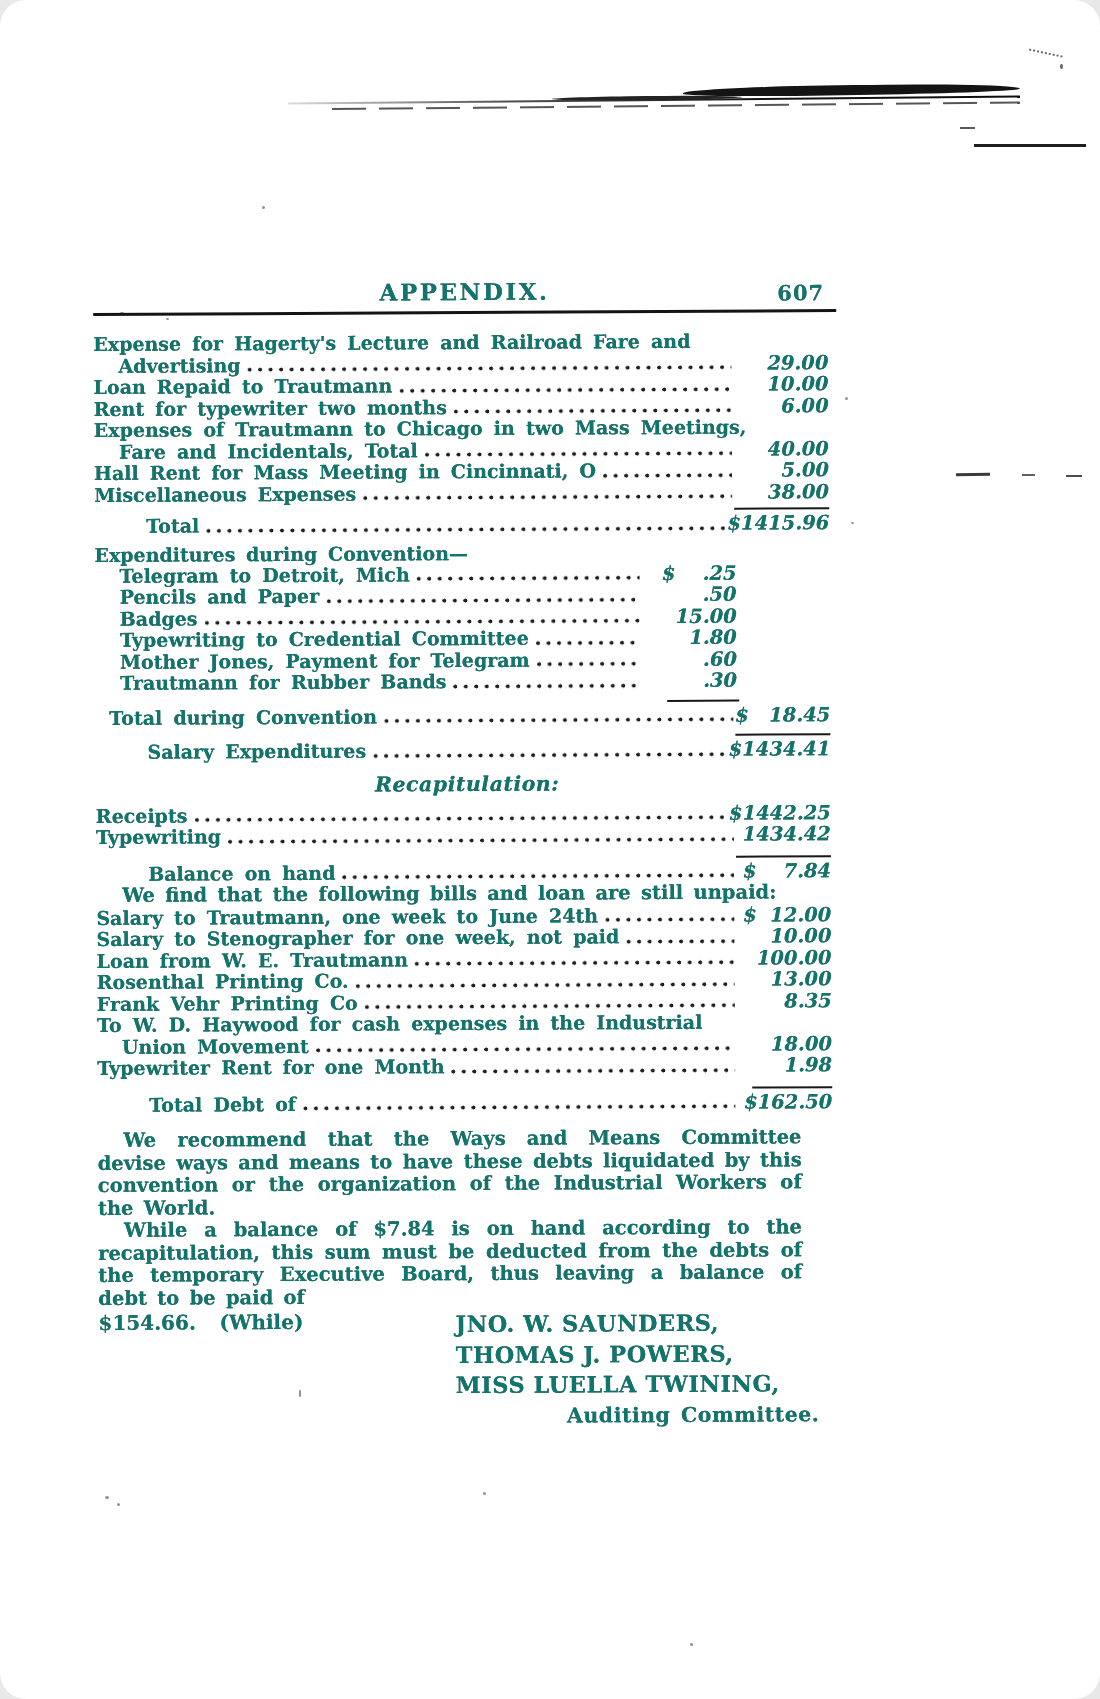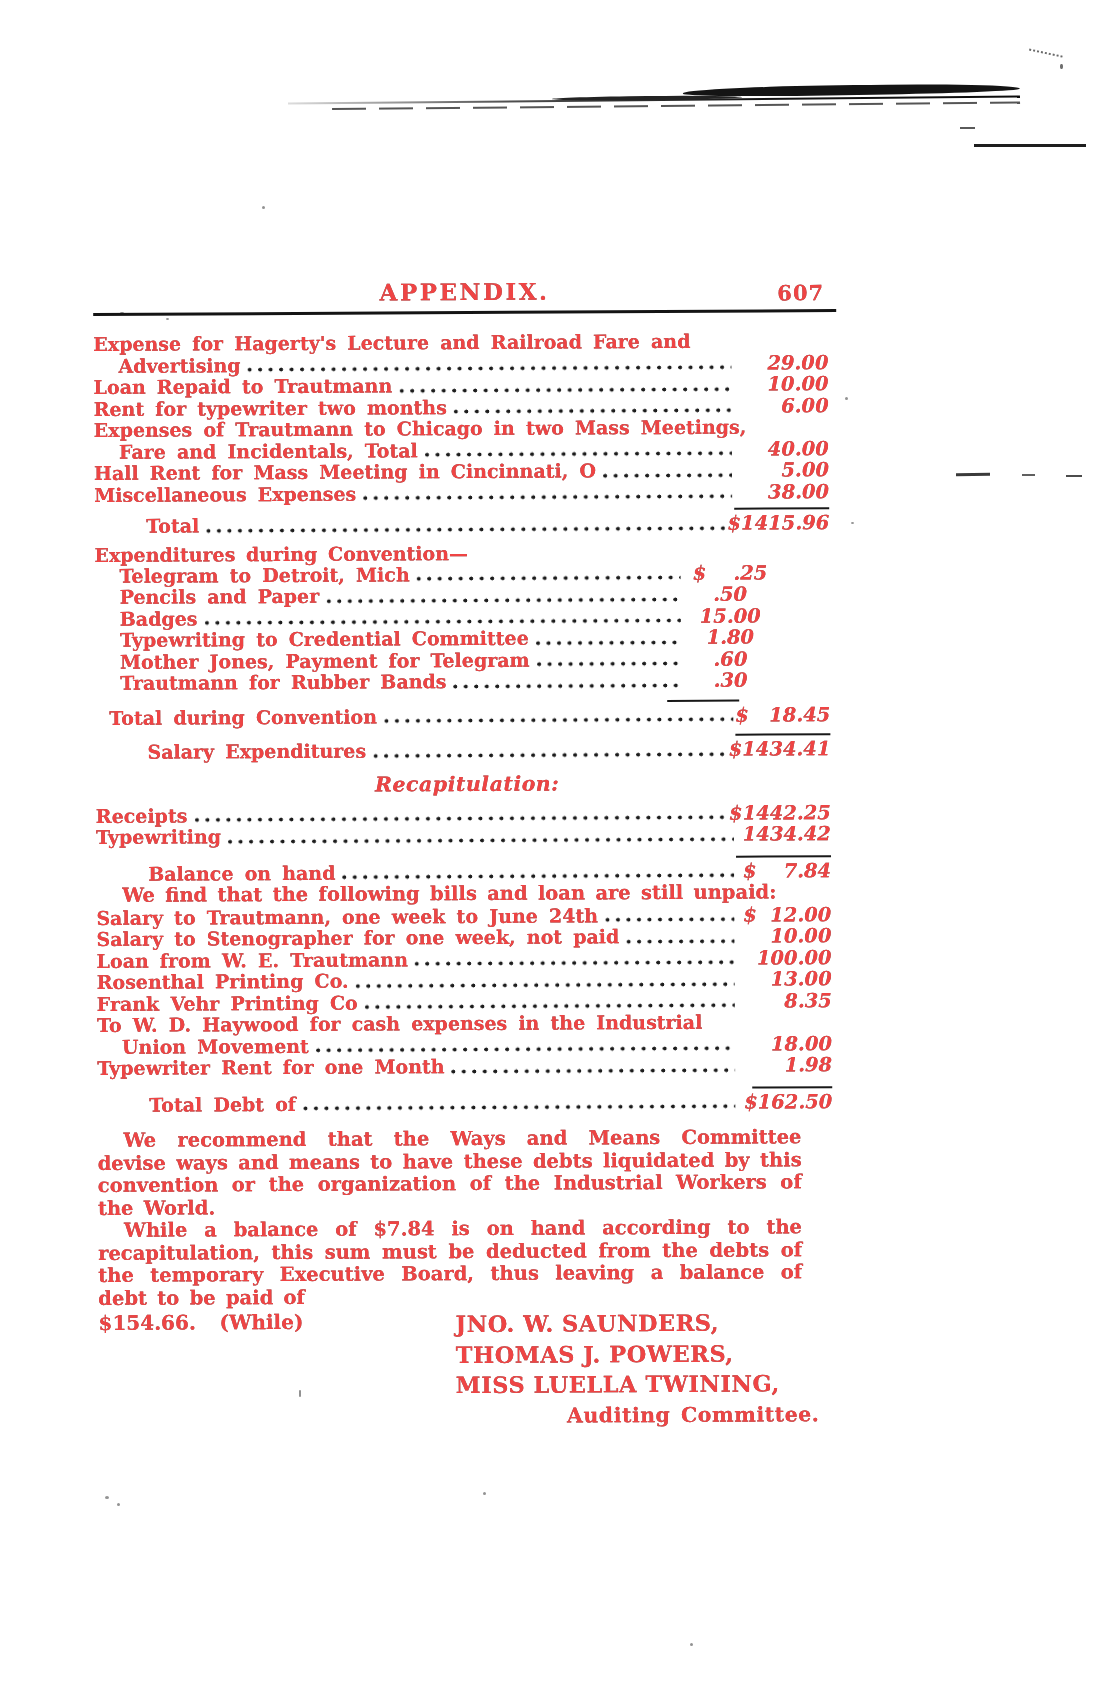--- a/index.html
+++ b/index.html
@@ -1,34 +1,34 @@
 <!DOCTYPE html>
 <html><head>
 <meta charset="utf-8">
 <style>
   html,body{margin:0;padding:0;background:#e8e8e8;}
   .page{position:relative;width:1100px;height:1699px;background:#ffffff;overflow:hidden;
-        font-family:"DejaVu Serif","Liberation Serif",serif;color:#ef4444;font-weight:700;}
+        font-family:"DejaVu Serif","Liberation Serif",serif;color:#0f766e;font-weight:700;border-radius:26px;}
   .content{position:absolute;left:93px;top:280px;width:743px;
            transform:rotate(-0.3deg);transform-origin:0 0;
            text-shadow:0 0 .4px rgba(10,10,10,.65);}
 
   
   .hdr{position:relative;border-bottom:3px solid #141414;padding-bottom:6px;margin-bottom:18px;}
   .hdr-title{display:block;text-align:center;font-size:23px;letter-spacing:2.5px;}
   .hdr-page{position:absolute;right:12px;bottom:4px;font-size:21px;letter-spacing:1px;}
 
   
   .row{display:flex;align-items:flex-end;padding-right:8px;font-size:19px;line-height:21.5px;}
   .lbl{white-space:nowrap;word-spacing:4.5px;}
   .leader{flex:1 1 auto;height:5px;margin:0 2px 4px 7px;
           background-image:radial-gradient(circle at 2.2px 2.5px,#1c1c1c 1.75px,rgba(0,0,0,0) 2.2px);
           background-size:10.5px 5px;background-repeat:repeat-x;}
   .amt{text-align:right;white-space:pre;min-width:95px;font-size:19.5px;font-style:italic;}
-  .amt.sub{margin-right:52px;text-align:center;}
+  .amt.sub{margin-right:93px;}
   .ind1{padding-left:25px;}
   .ind-sm{padding-left:14px;}
   .ind2{padding-left:52px;}
   .sec-head{font-size:19px;line-height:22px;word-spacing:4px;}
 
   .sumrule{border-top:2.5px solid #181818;width:95px;height:0;margin:5px 8px 3px auto;}
   .sumrule.sub{width:72px;margin-right:99px;}
   .sumrule.narrow{width:80px;}
 
   .gap6{margin-top:6px;} .gap8{margin-top:8px;} .gap10{margin-top:10px;} .gap14{margin-top:14px;}

